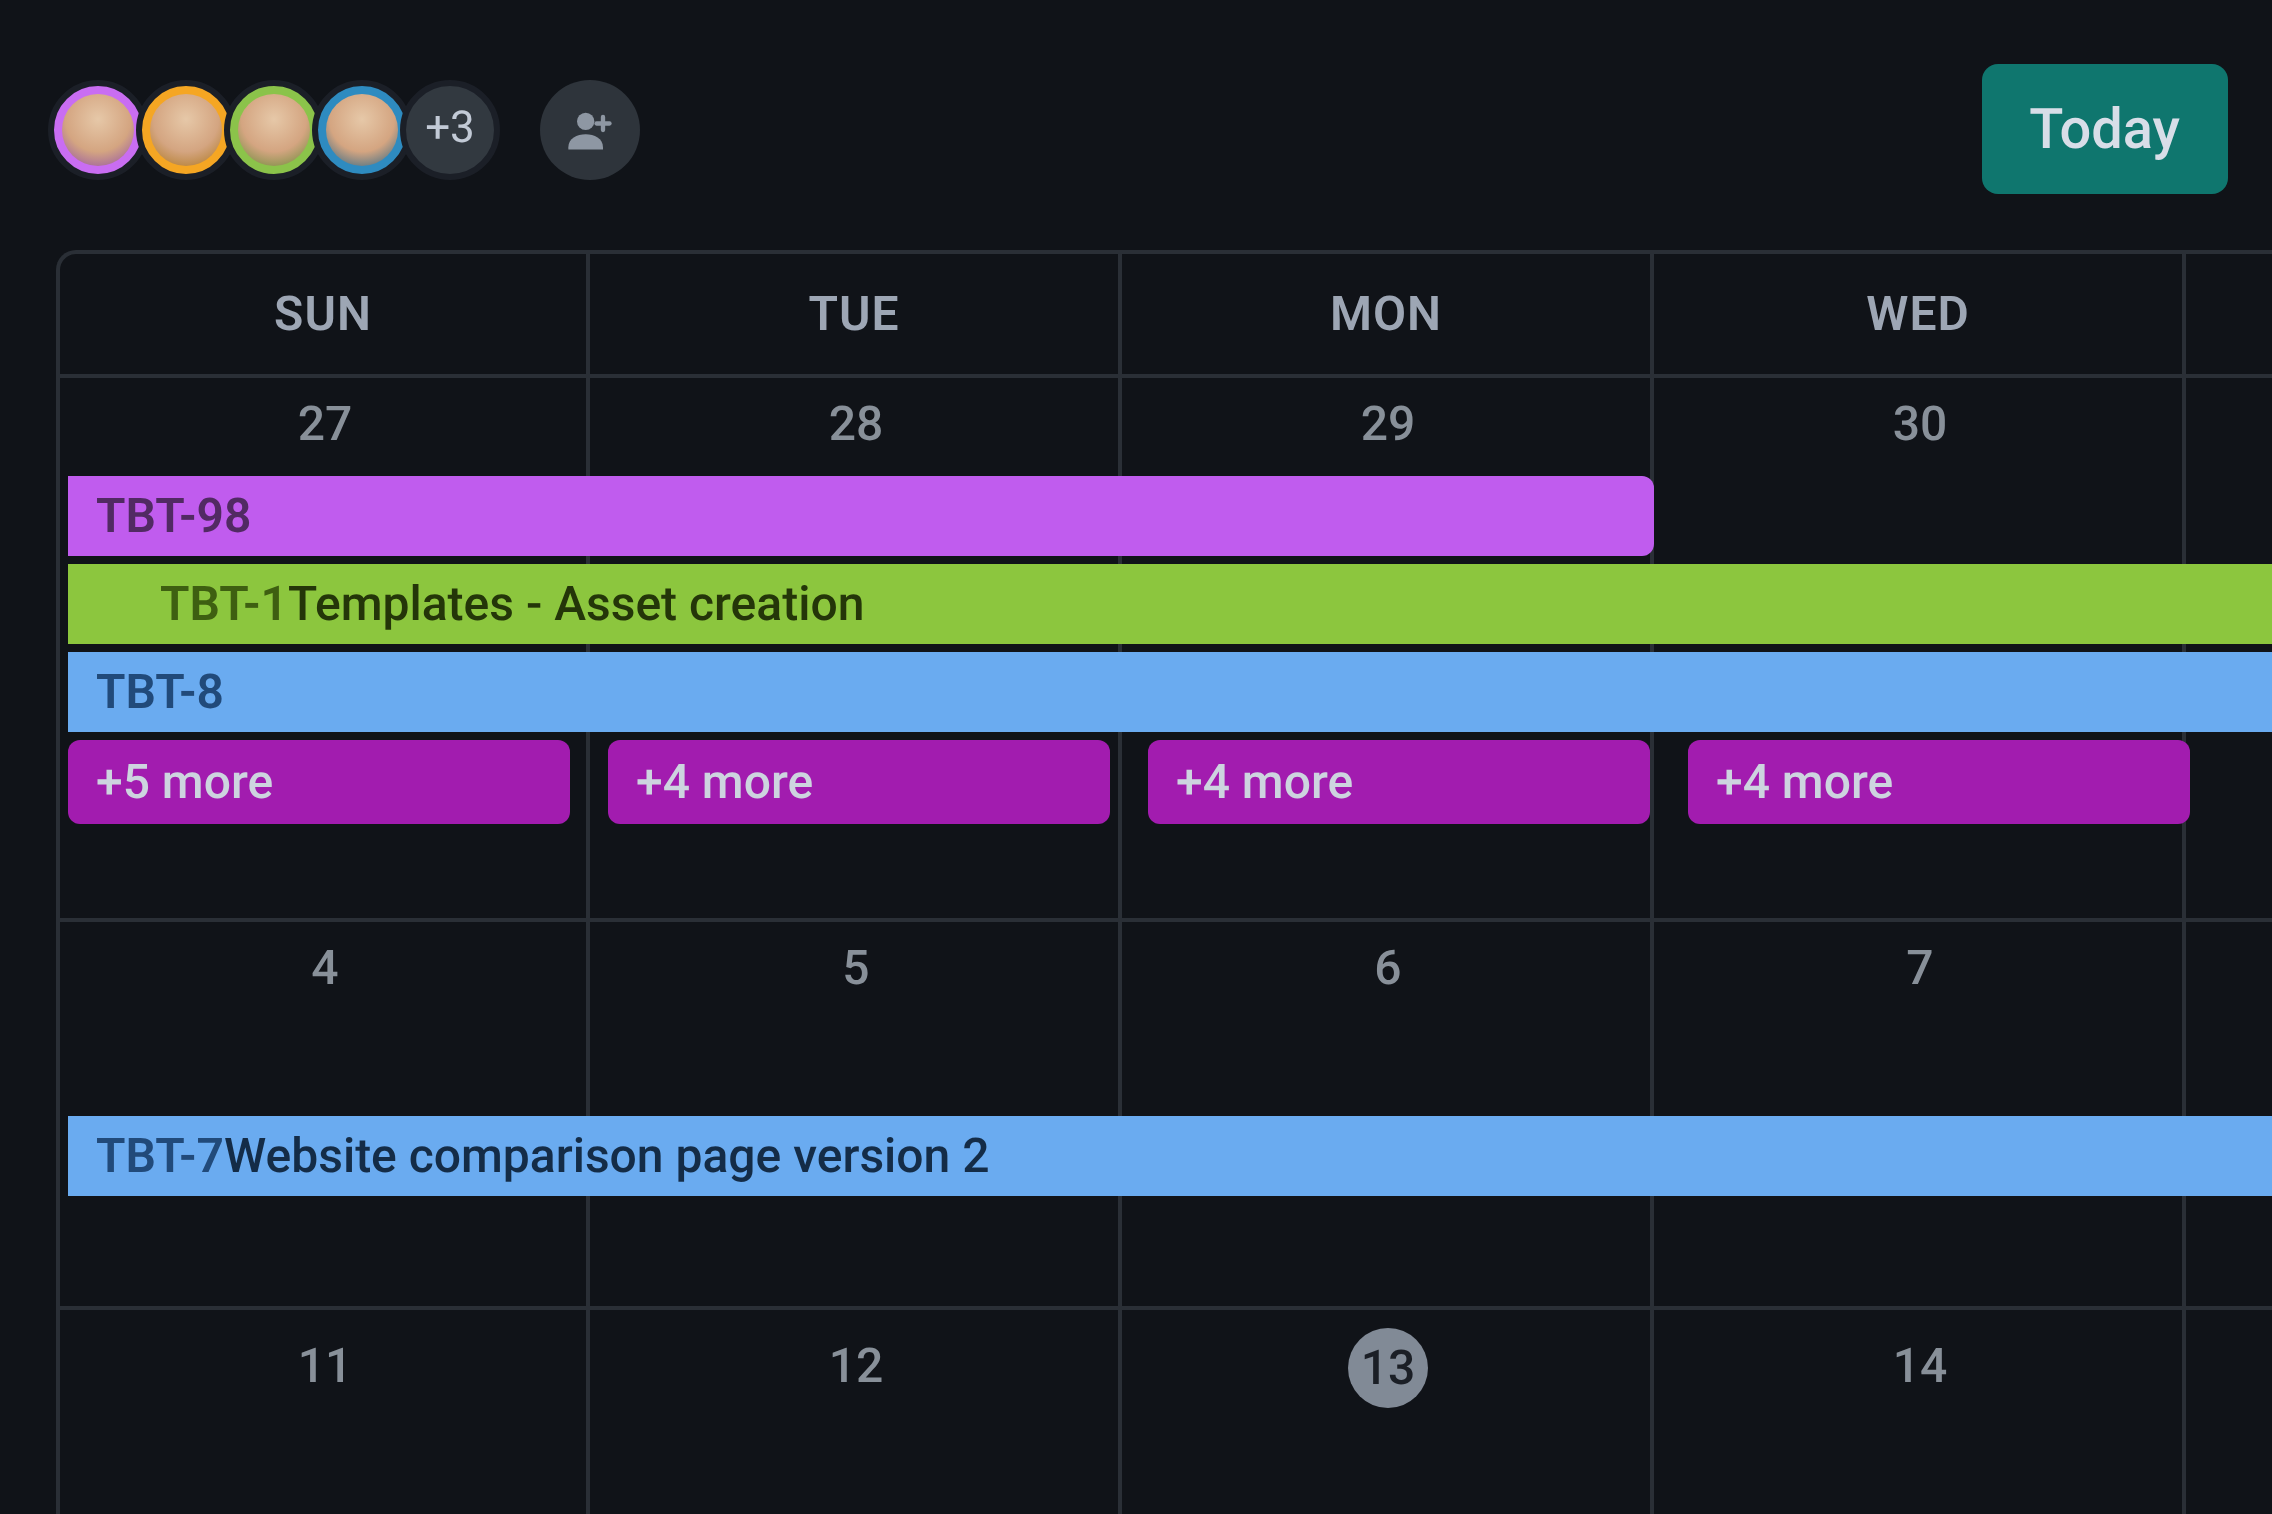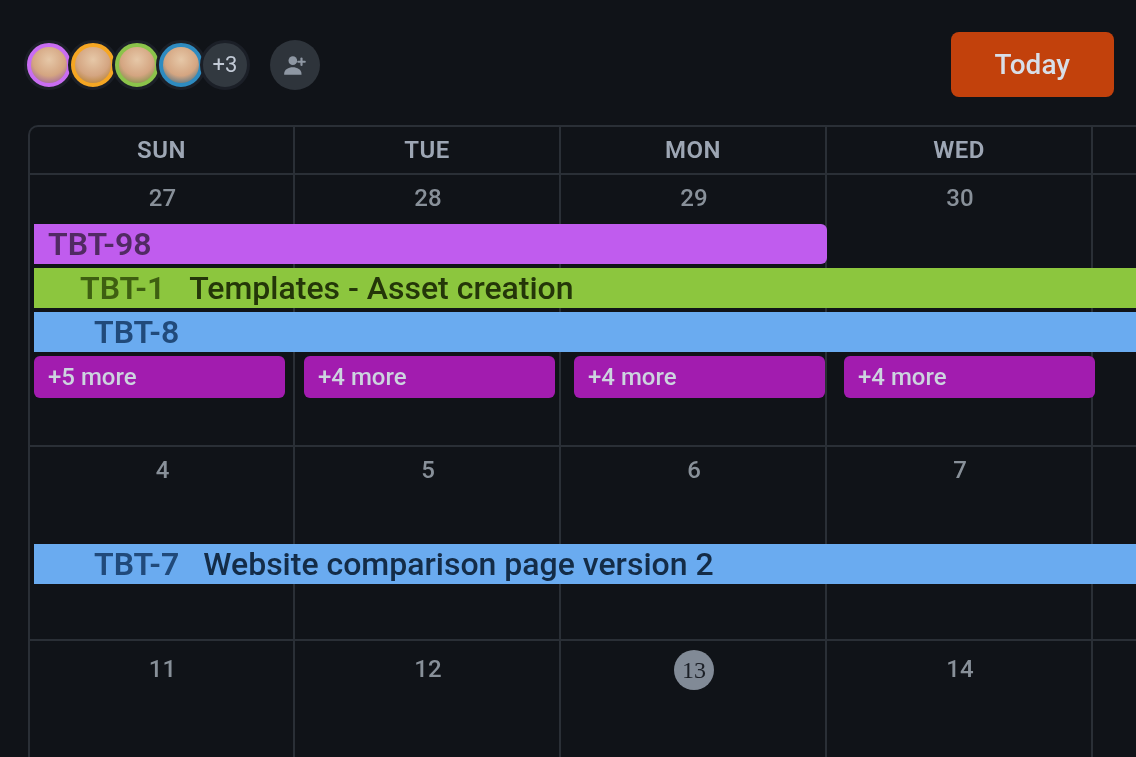--- a/index.html
+++ b/index.html
@@ -52,39 +52,39 @@
     .add-user {
       width: 50px; height: 50px;
       border-radius: 50%;
       background: #2e343b;
       display: flex; align-items: center; justify-content: center;
       cursor: pointer;
     }
     .add-user svg { width: 26px; height: 26px; fill: #8e97a3; }
 
     .today-btn {
-      background: #c2410c;
+      background: #0f766e;
       color: #d8dee8;
       font-size: 28px;
       font-weight: 500;
-      padding: 16px 44px;
+      padding: 16px 24px;
       border-radius: 8px;
       cursor: pointer;
     }
 
     .calendar {
       margin: 10px 0 0 28px;
       border: 2px solid #2a2f36;
       border-right: none;
       border-bottom: none;
       border-radius: 10px 0 0 0;
       overflow: hidden;
     }
 
-    .day-header-row { display: flex; height: 48px; }
+    .day-header-row { display: flex; height: 62px; }
     .day-header {
       border-right: 2px solid #2a2f36;
       border-bottom: 2px solid #2a2f36;
       display: flex; align-items: center; justify-content: center;
       color: #9da6b4;
       font-size: 24px;
       font-weight: 600;
       letter-spacing: 0.5px;
     }
     .col-0 { width: 265px; flex-shrink: 0; }
@@ -106,48 +106,47 @@
       font-size: 24px;
       font-weight: 500;
     }
     .date-today {
       background: #818a96;
       color: #1b1f26;
       width: 40px; height: 40px;
       border-radius: 50%;
       display: flex; align-items: center; justify-content: center;
       margin-top: 2px;
-      font-family: Liberation Serif, serif;
     }
 
     .events { position: relative; z-index: 1; padding-bottom: 8px; }
     .event {
       height: 40px;
       border-radius: 0 6px 6px 0;
       display: flex; align-items: center;
       padding: 0 14px;
-      font-size: 32px;
+      font-size: 24px;
       margin: 3px 0 4px 4px;
-      gap: 24px;
+      gap: 0;
       cursor: pointer;
       white-space: nowrap;
     }
     .event .key { font-weight: 600; }
     .event .title { font-weight: 500; }
 
     .ev-purple { background: #c05cee; }
     .ev-purple .key { color: #512a63; }
     .ev-purple .title { color: #2c1539; }
 
     .ev-green { background: #8cc63e; }
     .ev-green .key { color: #3e5f11; margin-left: 32px; }
     .ev-green .title { color: #243609; }
 
     .ev-blue { background: #6aabf0; }
-    .ev-blue .key { color: #214a7a; margin-left: 46px; }
+    .ev-blue .key { color: #214a7a; }
     .ev-blue .title { color: #142c47; }
 
     .more-row { display: flex; margin-top: 3px; }
     .more {
       background: #a21caf;
       color: #cdd4df;
       font-size: 24px;
       font-weight: 500;
       height: 42px;
       border-radius: 6px;

